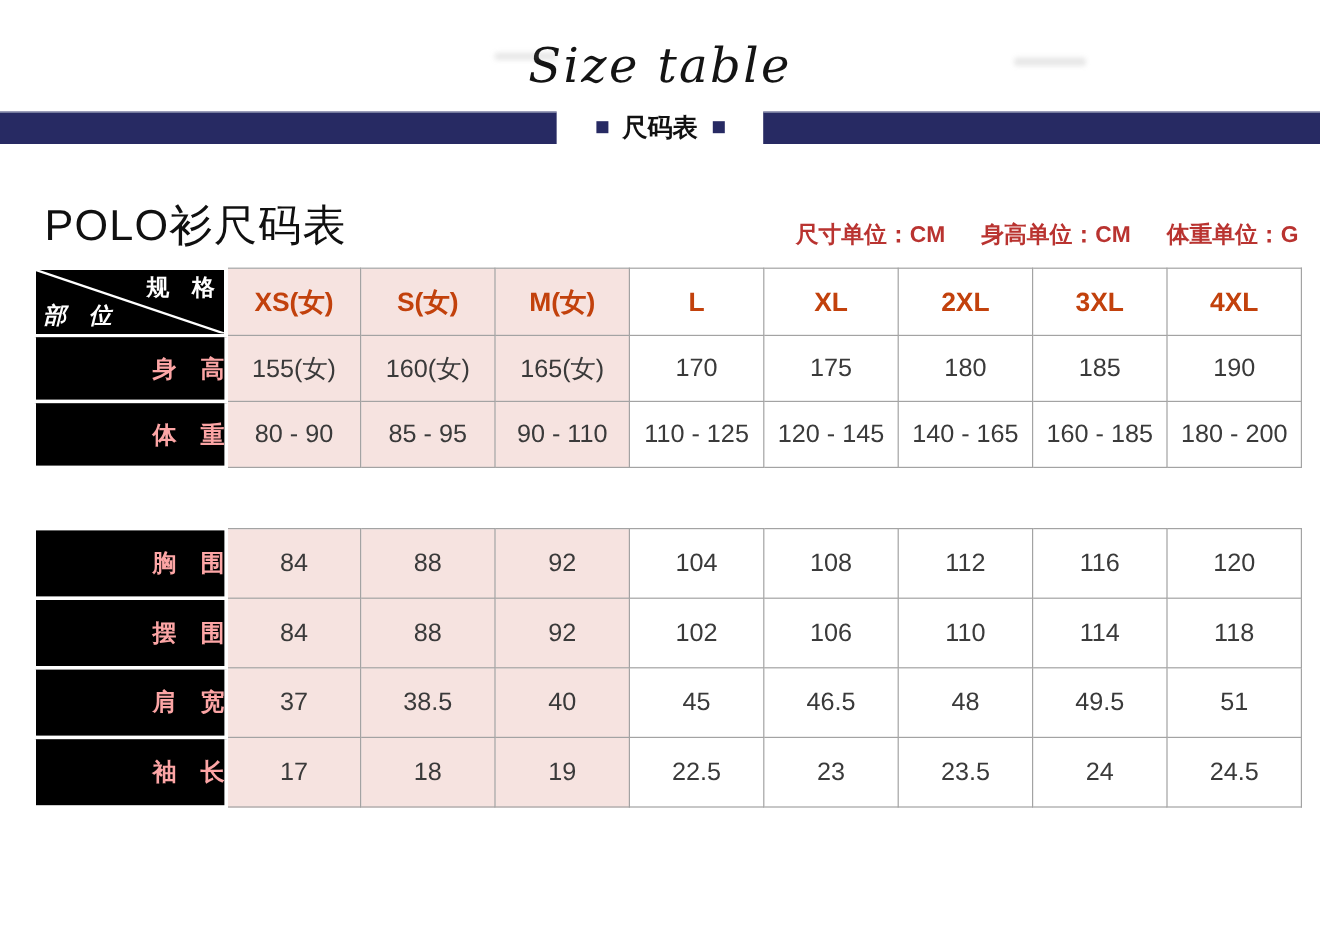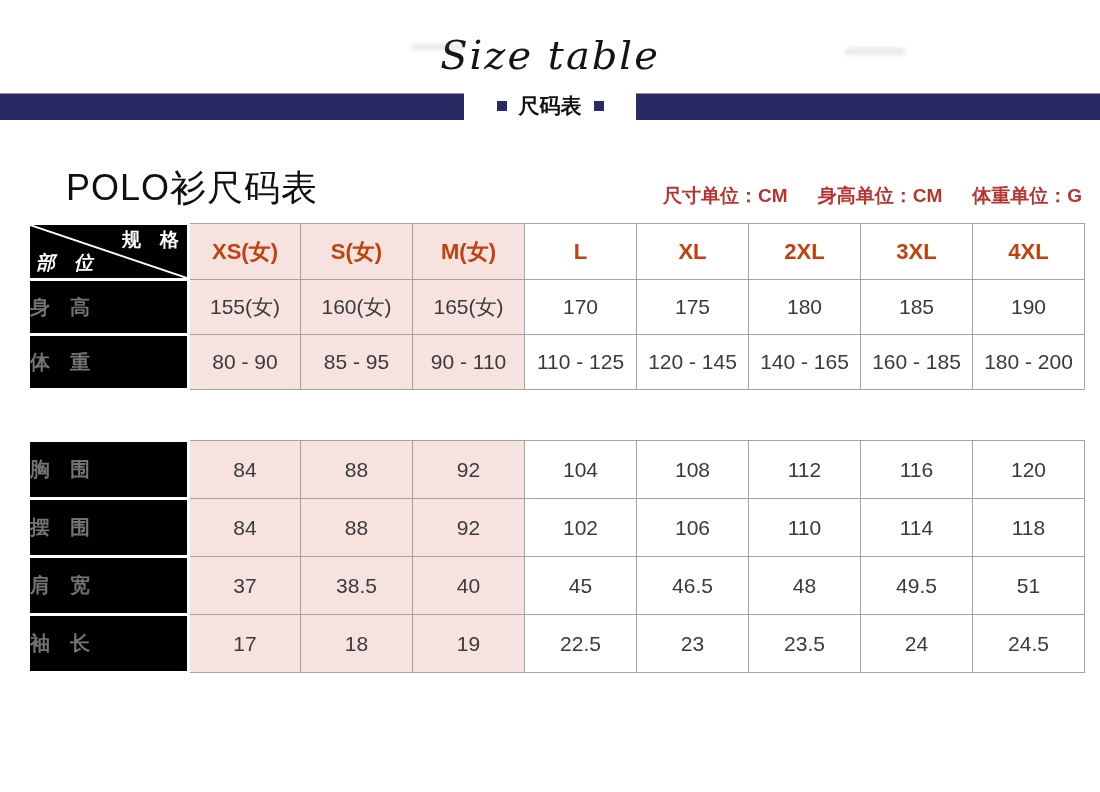--- a/index.html
+++ b/index.html
@@ -68,21 +68,20 @@
   }
 
   
   .heading {
     position: absolute;
     top: 164px; left: 37px;
     font-size: 36px;
     color: #101010;
     letter-spacing: 1px;
     white-space: nowrap;
-    margin-left: 29px;
   }
   .units {
     position: absolute;
     top: 183px; right: 18px;
     display: flex;
     gap: 30px;
     font-size: 19px;
     font-weight: bold;
     color: #b93330;
     white-space: nowrap;
@@ -113,24 +112,24 @@
     font-size: 21px;
     color: #3a3a3a;
     padding: 0;
     background: #ffffff;
   }
   th.colhead { font-size: 22px; color: #c2410c; font-weight: bold; }
   .pink { background: #f6e3e0 !important; }
 
   th.rowlabel {
     background: #000000;
-    color: #737373;
+    color: #fca5a5;
     font-weight: bold;
     font-size: 20px;
-    text-align: left;
+    text-align: right;
     vertical-align: middle;
     border: 3px solid #ffffff;
     padding: 0;
   }
 
   th.corner {
     background: #000000;
     border: 3px solid #ffffff;
     position: relative;
     padding: 0;

